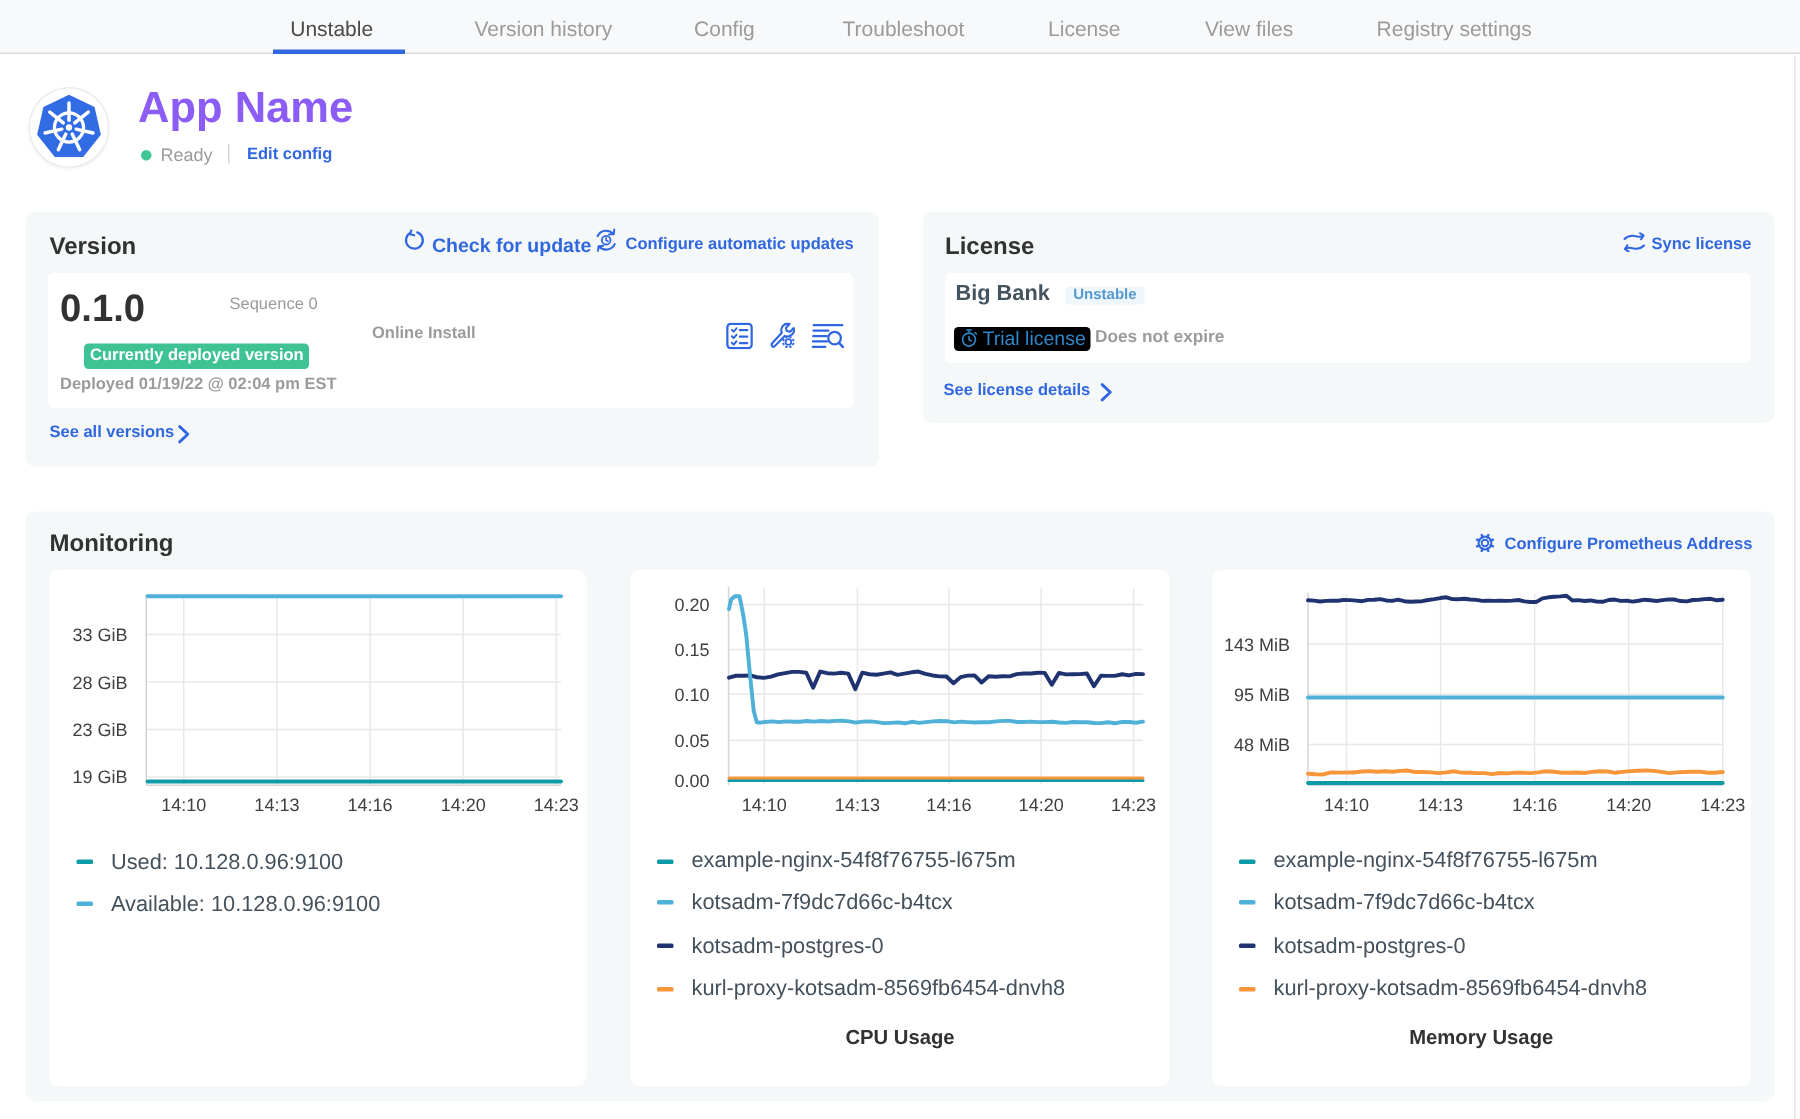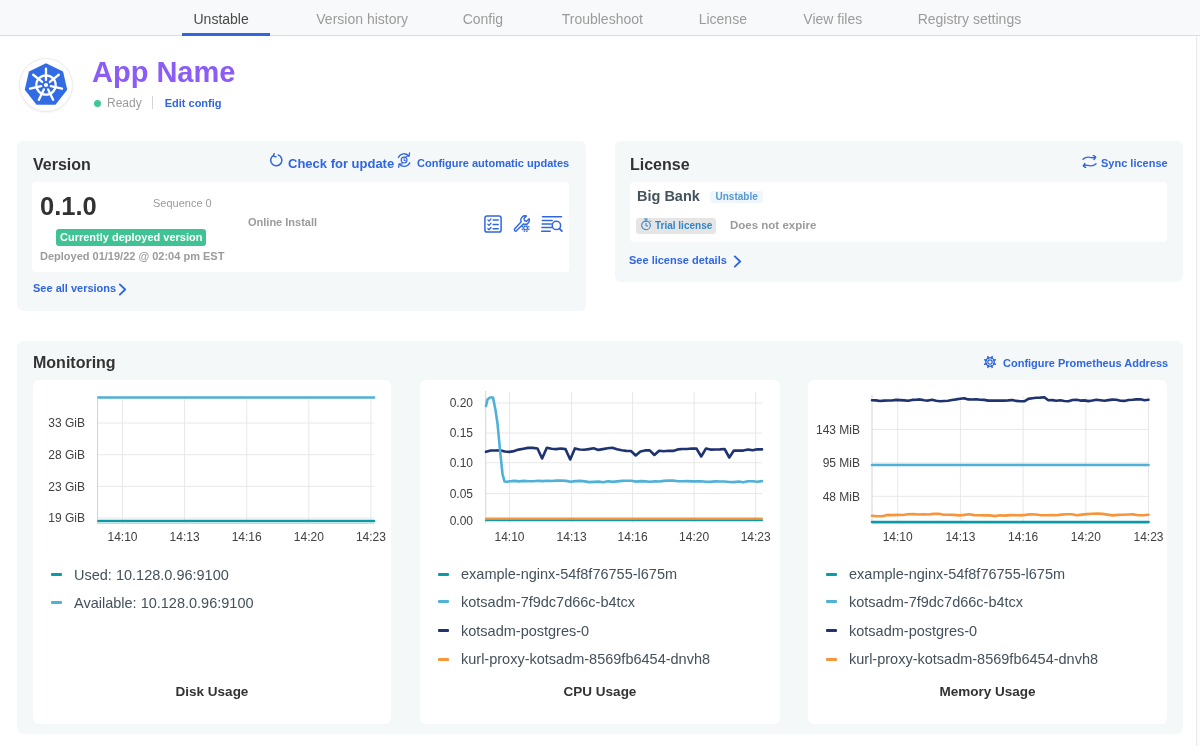--- a/index.html
+++ b/index.html
@@ -124,21 +124,21 @@
 <path d="M 11.2 0.2 L 13.7 2.0 L 12.1 4.5"></path>
 <path d="M 14.0 8.7 C 11.0 11.8 7.8 11.0 5.5 10.4 C 4.2 10.1 3.0 10.0 1.7 10.8"></path>
 <path d="M 3.8 12.8 L 1.3 11.0 L 2.9 8.5"></path>
 </g>
 </svg>
   </div>
 <div style="position:absolute;left:1101px;top:157.7px;font-size:11px;line-height:11px;font-weight:bold;color:#3066e0;white-space:nowrap;">Sync license</div>
 <div class="white" style="left:630px;top:182px;width:537px;height:60px"></div>
 <div style="position:absolute;left:637px;top:189.2px;font-size:14.5px;line-height:14.5px;font-weight:bold;color:#44545e;white-space:nowrap;">Big Bank</div>
 <div style="position:absolute;left:710px;top:190.8px;height:12.5px;background:#eff6fc;border-radius:3px;padding:0 5.5px;font-size:10px;line-height:12.5px;font-weight:bold;color:#5699d1;white-space:nowrap">Unstable</div>
-<div style="position:absolute;left:636px;top:218px;height:16px;background:#e5e5e5;border-radius:3px;padding:0 3.5px 0 4px;font-size:10px;line-height:16px;font-weight:bold;color:#2e87cb;white-space:nowrap"><span style="display:inline-block;vertical-align:-2px;margin-right:3px"><svg width="12" height="13" viewBox="0 0 12 13">
+<div style="position:absolute;left:636px;top:218px;height:16px;background:#000000;border-radius:3px;padding:0 3.5px 0 4px;font-size:13px;line-height:16px;font-weight:normal;color:#2e87cb;white-space:nowrap"><span style="display:inline-block;vertical-align:-2px;margin-right:3px"><svg width="12" height="13" viewBox="0 0 12 13">
 <circle cx="6" cy="7.4" r="4.3" fill="none" stroke="#2e87cb" stroke-width="1.1"></circle>
 <line x1="6" y1="1.1" x2="6" y2="2.7" stroke="#2e87cb" stroke-width="1.1"></line>
 <line x1="4.6" y1="1.0" x2="7.4" y2="1.0" stroke="#2e87cb" stroke-width="1.1" stroke-linecap="round"></line>
 <line x1="10.0" y1="2.7" x2="10.9" y2="3.6" stroke="#2e87cb" stroke-width="1.0" stroke-linecap="round"></line>
 <path d="M 6 5.3 L 6 7.6 L 7.5 8.1" fill="none" stroke="#2e87cb" stroke-width="1.05" stroke-linecap="round"></path>
 </svg></span>Trial license</div>
 <div style="position:absolute;left:730px;top:219.8px;font-size:11.5px;line-height:11.5px;font-weight:bold;color:#9b9b9b;white-space:nowrap;">Does not expire</div>
 <div style="position:absolute;left:629px;top:255.2px;font-size:11px;line-height:11px;font-weight:bold;color:#3066e0;white-space:nowrap;">See license details</div>
 <div class="ic" style="left:732.5px;top:255px">
     <svg width="9" height="13" viewBox="0 0 9 13">
@@ -186,21 +186,20 @@
       <text x="89.5" y="160.5" text-anchor="middle" style="font-family:&quot;Liberation Sans&quot;,sans-serif;font-size:12px;fill:#404040;">14:10</text>
       <text x="151.6" y="160.5" text-anchor="middle" style="font-family:&quot;Liberation Sans&quot;,sans-serif;font-size:12px;fill:#404040;">14:13</text>
       <text x="213.7" y="160.5" text-anchor="middle" style="font-family:&quot;Liberation Sans&quot;,sans-serif;font-size:12px;fill:#404040;">14:16</text>
       <text x="275.8" y="160.5" text-anchor="middle" style="font-family:&quot;Liberation Sans&quot;,sans-serif;font-size:12px;fill:#404040;">14:20</text>
       <text x="337.9" y="160.5" text-anchor="middle" style="font-family:&quot;Liberation Sans&quot;,sans-serif;font-size:12px;fill:#404040;">14:23</text>
     </svg>
 <div style="position:absolute;left:18px;top:193.0px;width:11px;height:3px;background:#0d9aa7;border-radius:1px"></div>
     <div style="position:absolute;left:41px;top:187.5px;font-size:14.5px;line-height:14.5px;color:#44515c;white-space:nowrap">Used: 10.128.0.96:9100</div>
     <div style="position:absolute;left:18px;top:221.4px;width:11px;height:3px;background:#4fb0d8;border-radius:1px"></div>
     <div style="position:absolute;left:41px;top:215.9px;font-size:14.5px;line-height:14.5px;color:#44515c;white-space:nowrap">Available: 10.128.0.96:9100</div>
-<div style="position:absolute;left:0;top:305.4px;width:358px;text-align:center;font-size:13.5px;line-height:13.5px;font-weight:bold;color:#323232">Disk Usage</div>
 </div>
 
 <div class="white" style="left:420px;top:380px;width:360px;height:344px;border-radius:6px">
 <svg width="360" height="170" viewBox="0 0 360 170" style="position:absolute;left:0;top:0">
       <line x1="89.5" y1="12" x2="89.5" y2="143" stroke="#e8e8e8" stroke-width="1"></line>
       <line x1="151.6" y1="12" x2="151.6" y2="143" stroke="#e8e8e8" stroke-width="1"></line>
       <line x1="212.6" y1="12" x2="212.6" y2="143" stroke="#e8e8e8" stroke-width="1"></line>
       <line x1="274.1" y1="12" x2="274.1" y2="143" stroke="#e8e8e8" stroke-width="1"></line>
       <line x1="335.7" y1="12" x2="335.7" y2="143" stroke="#e8e8e8" stroke-width="1"></line>
       <line x1="65.7" y1="23" x2="342" y2="23" stroke="#e8e8e8" stroke-width="1"></line>

